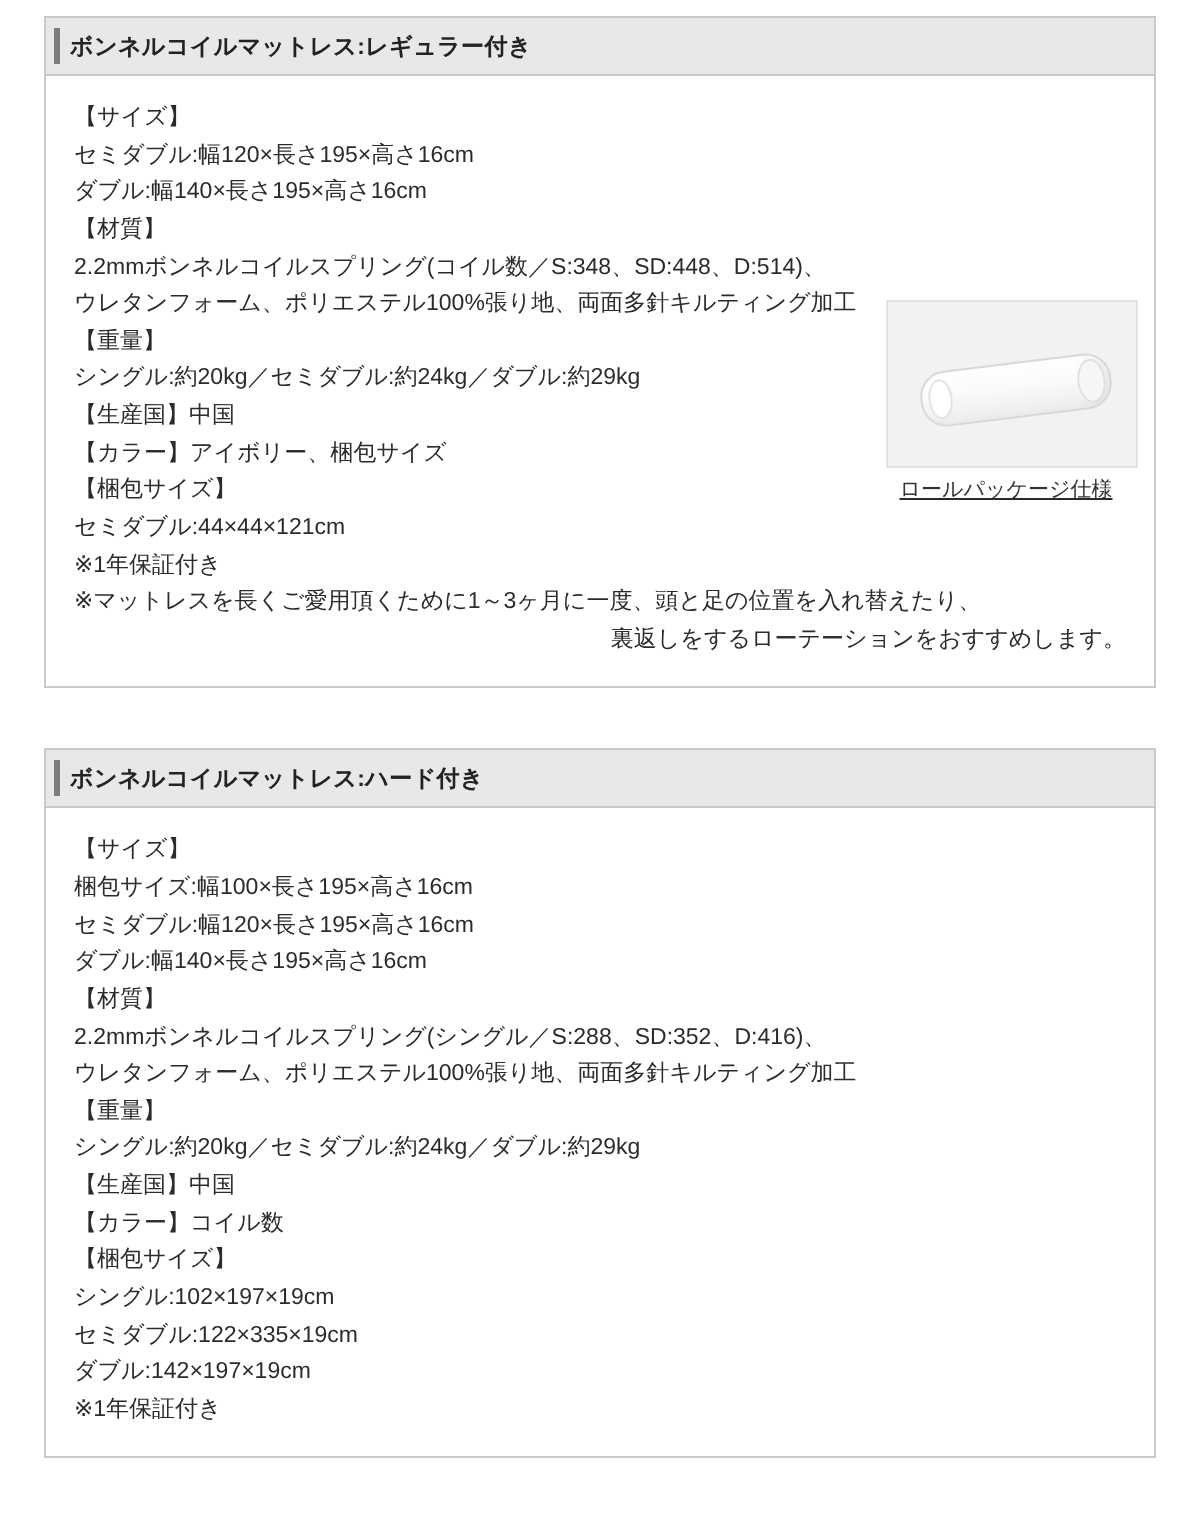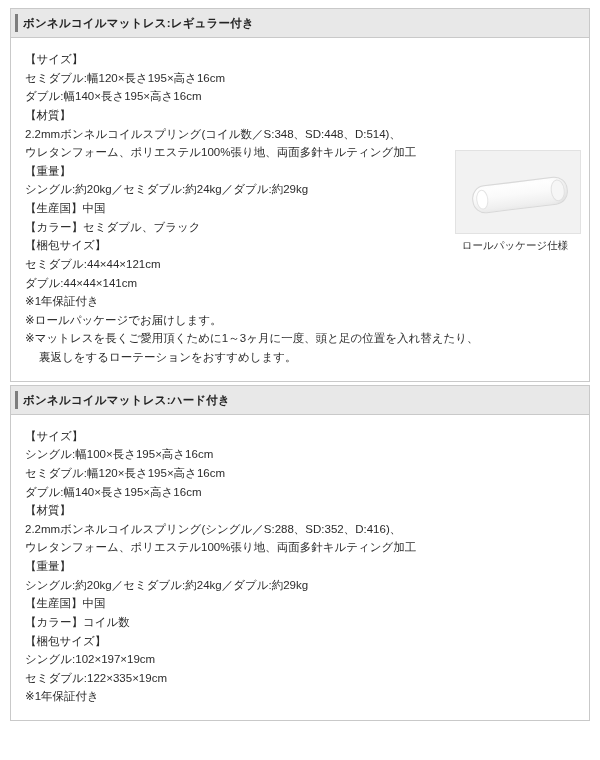--- a/index.html
+++ b/index.html
@@ -11,24 +11,24 @@
     width: 600px;
     height: 760px;
     font-family: "Liberation Sans", "DejaVu Sans", sans-serif;
     color: #2b2b2b;
     -webkit-font-smoothing: antialiased;
   }
   .page {
     width: 600px;
     height: 760px;
     box-sizing: border-box;
-    padding: 8px 10px;
+    padding: 8px 22px;
     display: flex;
     flex-direction: column;
-    gap: 3px;
+    gap: 30px;
   }
   .panel {
     border: 1px solid #c9c9c9;
     background: #ffffff;
     box-sizing: border-box;
   }
   .panel-header {
     background: #e8e8e8;
     border-bottom: 1px solid #c9c9c9;
     padding: 7px 10px 6px 12px;
@@ -51,27 +51,29 @@
     padding: 12px 14px 14px 14px;
     position: relative;
     font-size: 11.5px;
     line-height: 1.62;
   }
   .line {
     white-space: pre;
   }
   .line.indent {
     padding-left: 14px;
+    text-align: right;
   }
   .figure {
     position: absolute;
     right: 14px;
     top: 112px;
     width: 120px;
     text-align: center;
+    text-decoration: underline;
   }
   .figure-img {
     width: 126px;
     height: 84px;
     background: #f2f2f2;
     border: 1px solid #e2e2e2;
     box-sizing: border-box;
     position: relative;
     overflow: hidden;
   }
@@ -126,53 +128,52 @@
     <div class="panel-body">
       <div class="line">【サイズ】</div>
       <div class="line">セミダブル:幅120×長さ195×高さ16cm</div>
       <div class="line">ダブル:幅140×長さ195×高さ16cm</div>
       <div class="line">【材質】</div>
       <div class="line">2.2mmボンネルコイルスプリング(コイル数／S:348、SD:448、D:514)、</div>
       <div class="line">ウレタンフォーム、ポリエステル100%張り地、両面多針キルティング加工</div>
       <div class="line">【重量】</div>
       <div class="line">シングル:約20kg／セミダブル:約24kg／ダブル:約29kg</div>
       <div class="line">【生産国】中国</div>
-      <div class="line">【カラー】セミダブル、ブラック</div>
+      <div class="line">【カラー】アイボリー、梱包サイズ</div>
       <div class="line">【梱包サイズ】</div>
       <div class="line">セミダブル:44×44×121cm</div>
-      <div class="line">ダブル:44×44×141cm</div>
       <div class="line">※1年保証付き</div>
-      <div class="line">※ロールパッケージでお届けします。</div>
       <div class="line">※マットレスを長くご愛用頂くために1～3ヶ月に一度、頭と足の位置を入れ替えたり、</div>
       <div class="line indent">裏返しをするローテーションをおすすめします。</div>
 
       <div class="figure">
         <div class="figure-img">
           <div class="roll"></div>
         </div>
         <div class="figure-caption">ロールパッケージ仕様</div>
       </div>
     </div>
   </section>
 
   <section class="panel">
     <div class="panel-header">ボンネルコイルマットレス:ハード付き</div>
     <div class="panel-body">
       <div class="line">【サイズ】</div>
-      <div class="line">シングル:幅100×長さ195×高さ16cm</div>
+      <div class="line">梱包サイズ:幅100×長さ195×高さ16cm</div>
       <div class="line">セミダブル:幅120×長さ195×高さ16cm</div>
       <div class="line">ダブル:幅140×長さ195×高さ16cm</div>
       <div class="line">【材質】</div>
       <div class="line">2.2mmボンネルコイルスプリング(シングル／S:288、SD:352、D:416)、</div>
       <div class="line">ウレタンフォーム、ポリエステル100%張り地、両面多針キルティング加工</div>
       <div class="line">【重量】</div>
       <div class="line">シングル:約20kg／セミダブル:約24kg／ダブル:約29kg</div>
       <div class="line">【生産国】中国</div>
       <div class="line">【カラー】コイル数</div>
       <div class="line">【梱包サイズ】</div>
       <div class="line">シングル:102×197×19cm</div>
       <div class="line">セミダブル:122×335×19cm</div>
+      <div class="line">ダブル:142×197×19cm</div>
       <div class="line">※1年保証付き</div>
 
     </div>
   </section>
 
 </div>
 
 </body></html>

